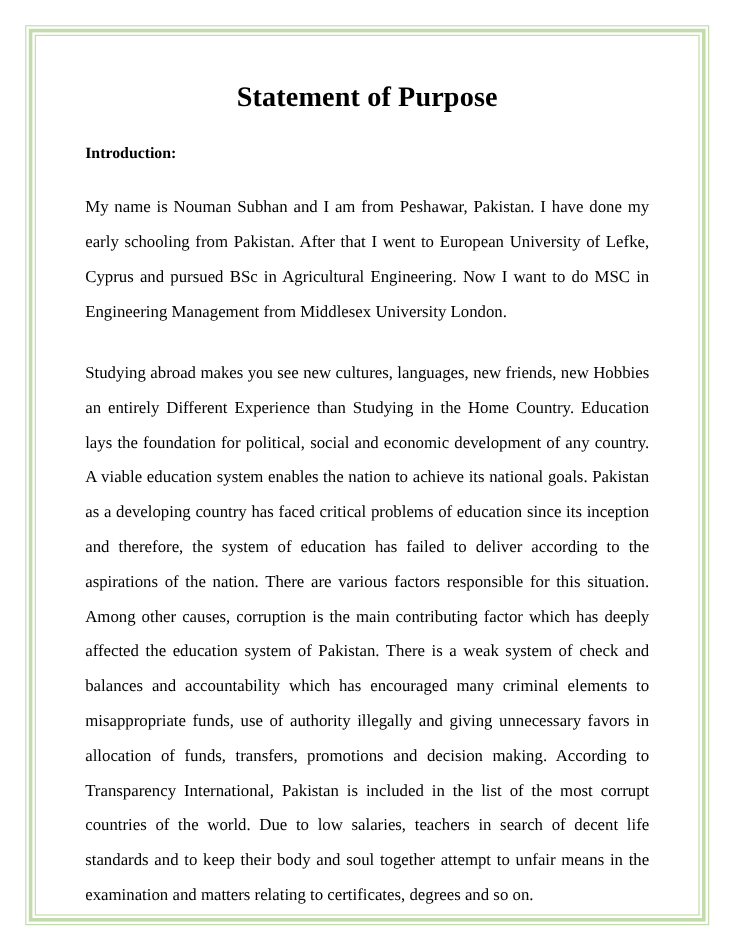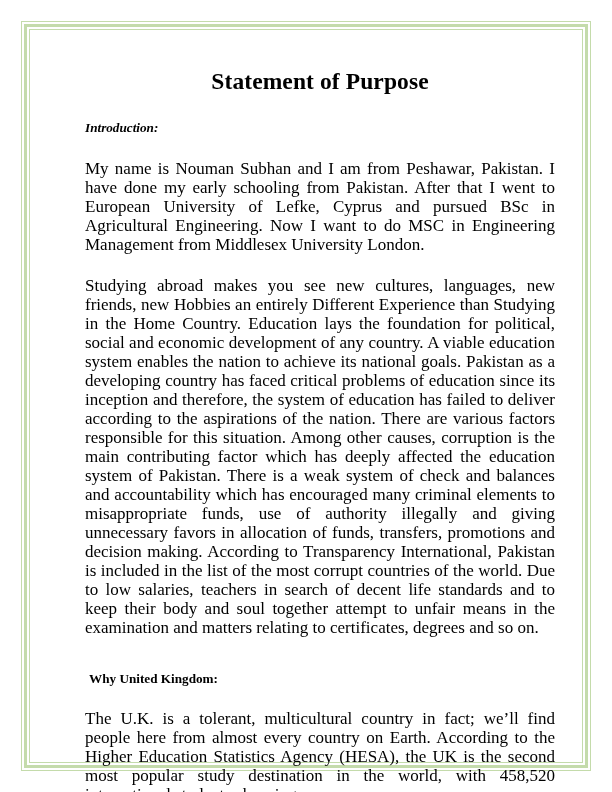--- a/index.html
+++ b/index.html
@@ -45,21 +45,21 @@
   .border-frame-inner {
     width: 100%;
     height: 100%;
     box-sizing: border-box;
     border: 1px solid #c4dbab;
   }
 
   
   .content {
     position: absolute;
-    left: 85px;
+    left: 71px;
     top: 36px;
     width: 470px;
     height: 700px;
     box-sizing: border-box;
   }
 
   .doc-title {
     font-size: 23.5px;
     font-weight: bold;
     text-align: center;
@@ -71,27 +71,27 @@
   }
 
   .section-heading {
     font-size: 13.2px;
     font-weight: bold;
     color: #000000;
     margin: 0;
     font-family: "Liberation Serif", "DejaVu Serif", serif;
   }
 
-  .h-intro  { padding-top: 25px; font-style: italic; }
+  .h-intro  { padding-top: 25px; }
   .h-why-not{ padding-top: 33px; }
   .h-why-uk { padding-top: 34px; padding-left: 4px; }
 
   .body-para {
-    font-size: 17px;
-    line-height: 19px;
+    font-size: 14px;
+    line-height: 29px;
     text-align: justify;
     text-justify: inter-word;
     color: #000000;
     margin: 0;
     font-family: "Liberation Serif", "DejaVu Serif", serif;
   }
 
   .p-intro  { padding-top: 23px; }
   .p-why-not{ padding-top: 22px; }
   .p-why-uk { padding-top: 22px; }

